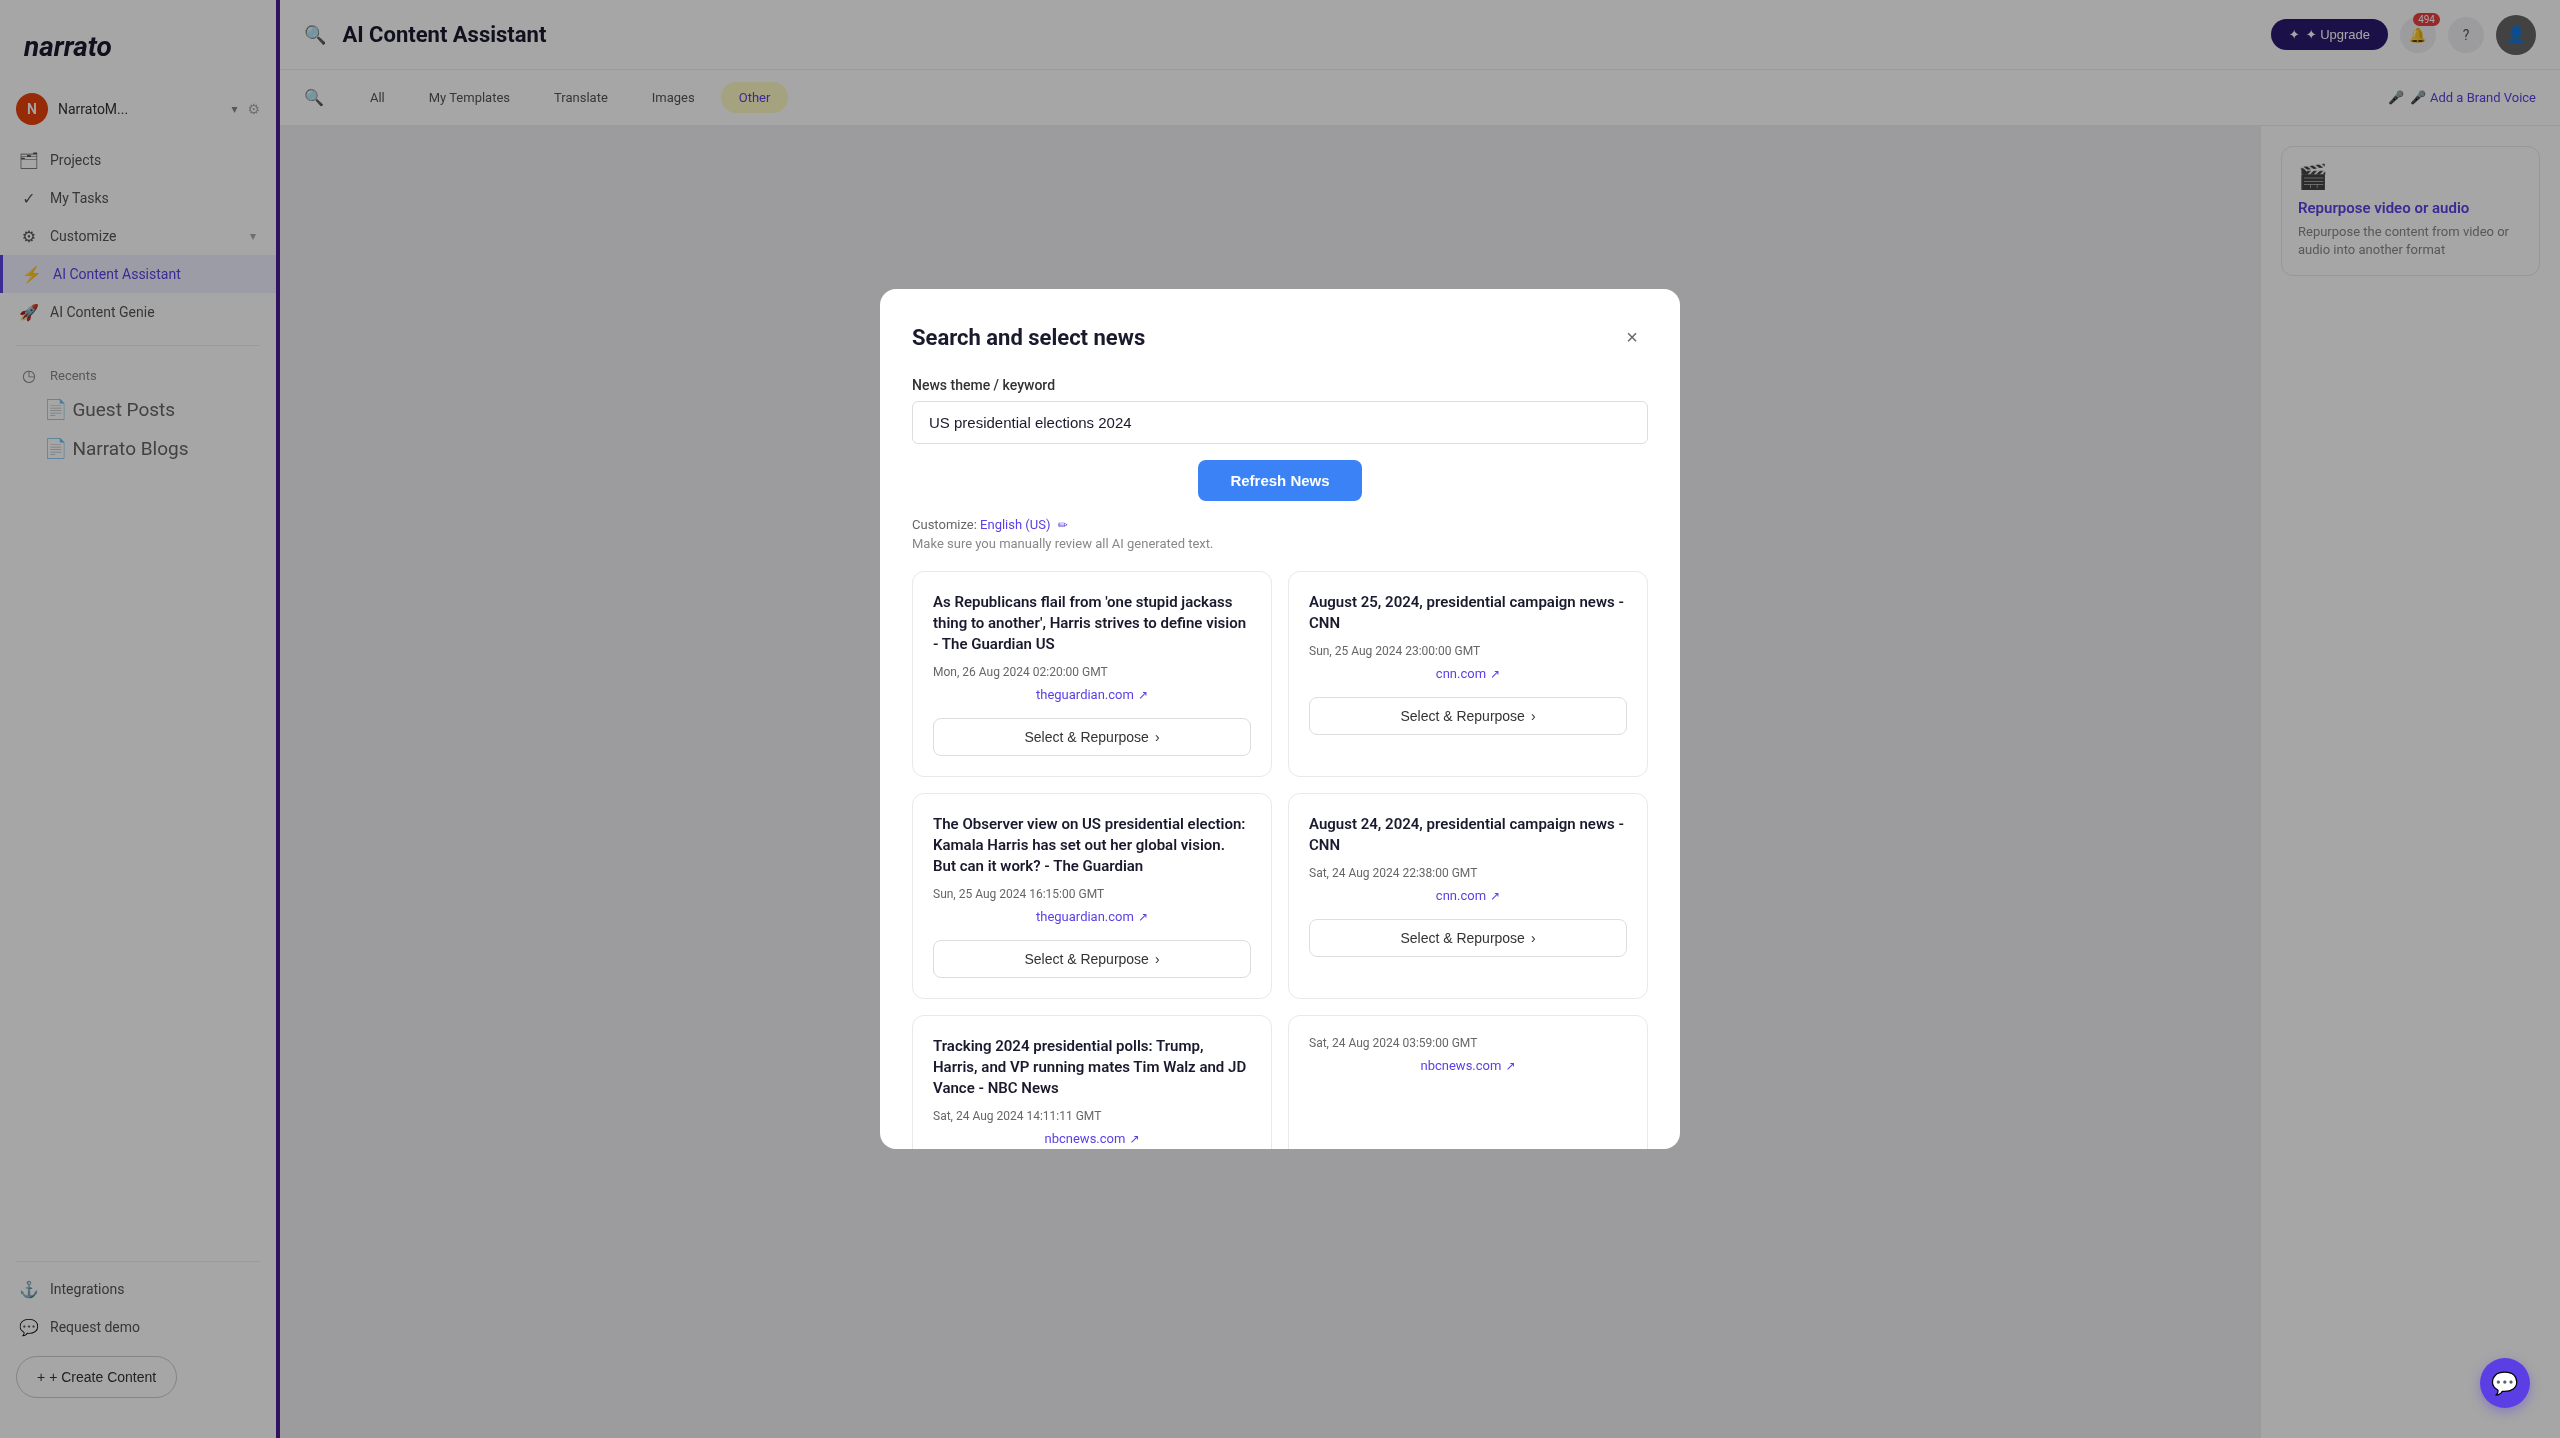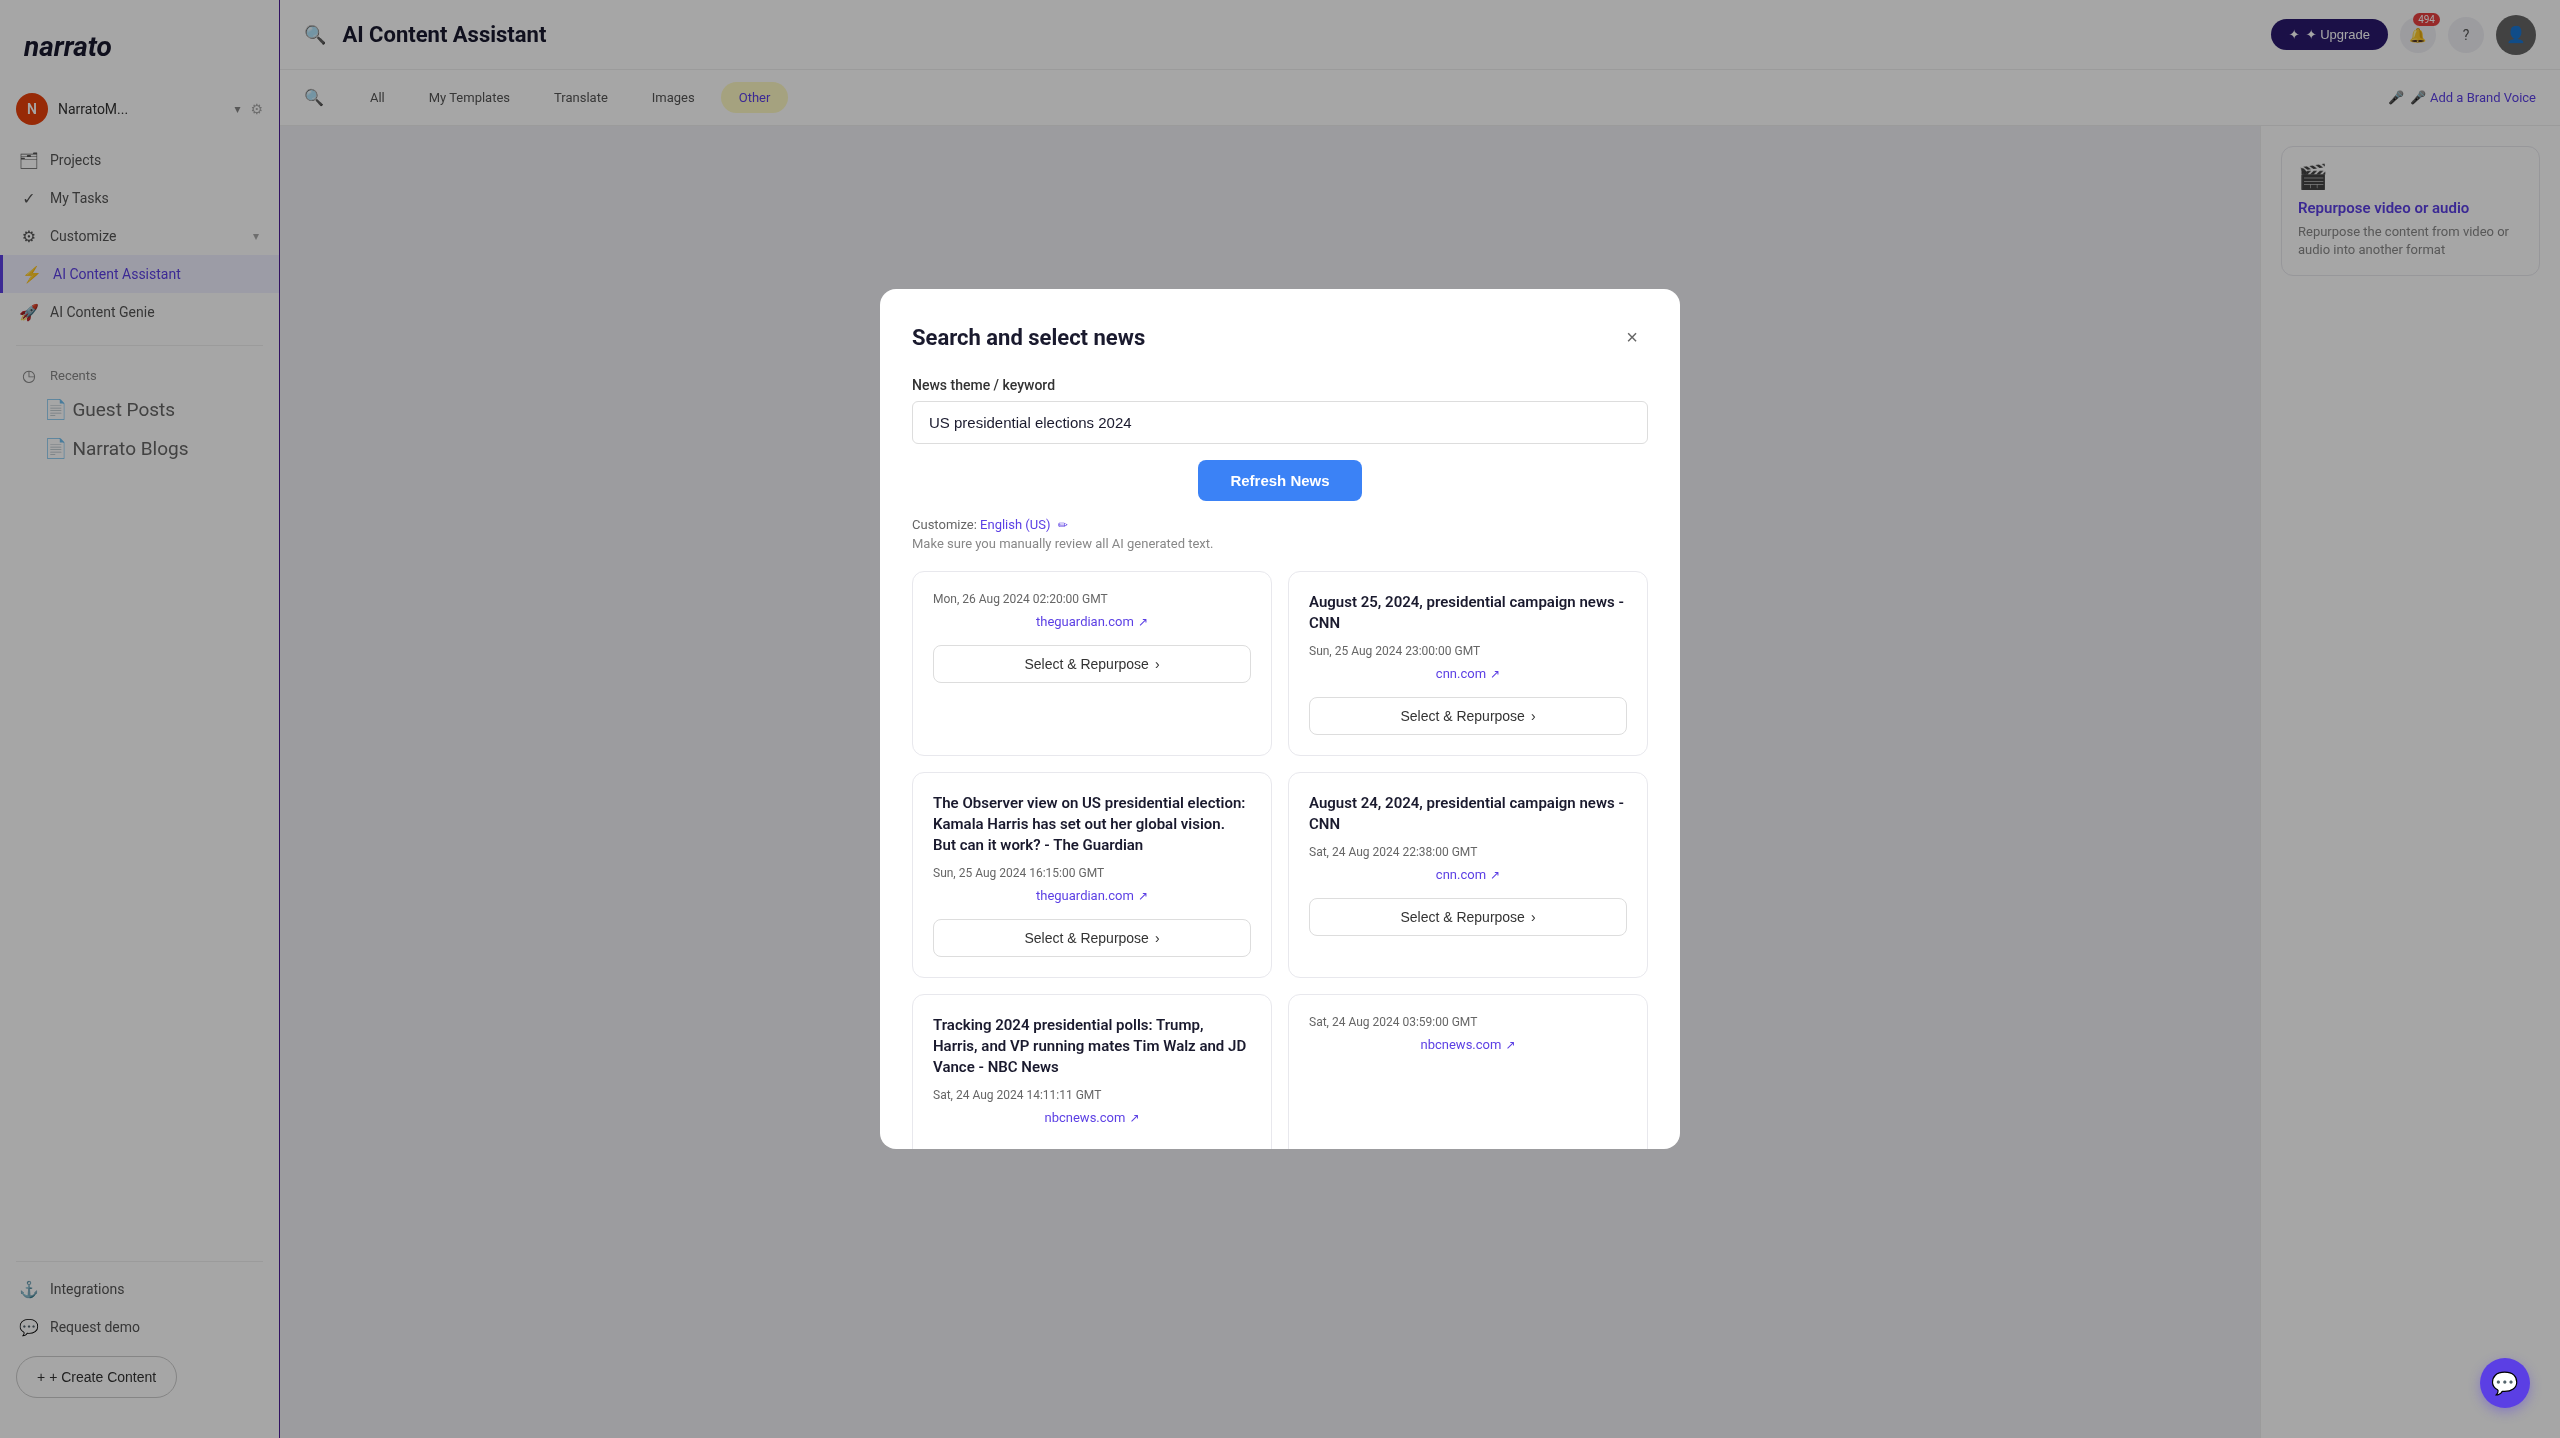--- a/index.html
+++ b/index.html
@@ -12,21 +12,21 @@
       position: relative;
     }
 
     
     .sidebar {
       position: fixed;
       left: 0; top: 0;
       width: 280px;
       height: 100%;
       background: #ffffff;
-      border-right: 1px solid #4c1d95;
+      border-right: 4px solid #4c1d95;
       display: flex;
       flex-direction: column;
       padding: 20px 0;
       z-index: 1;
     }
     .sidebar-logo {
       padding: 10px 24px 20px;
       font-size: 28px;
       font-weight: 700;
       color: #1a1a2e;
@@ -533,20 +533,21 @@
   <p class="language-row">
     <span>Customize:</span>
     <span class="language-link">English (US)</span>
     <span class="language-link" style="font-size:12px; margin-left:4px;">✏</span>
   </p>
   <p class="disclaimer">Make sure you manually review all AI generated text.</p>
 
   <div class="news-grid">
 
     <div class="news-card">
+      <p class="news-title">As Republicans flail from 'one stupid jackass thing to another', Harris strives to define vision - The Guardian US</p>
       <p class="news-date">Mon, 26 Aug 2024 02:20:00 GMT</p>
       <div class="news-source">
         <span>theguardian.com</span>
         <span class="news-source-icon">↗</span>
       </div>
       <button class="select-repurpose-btn">
         <span>Select &amp; Repurpose</span>
         <span>›</span>
       </button>
     </div>

